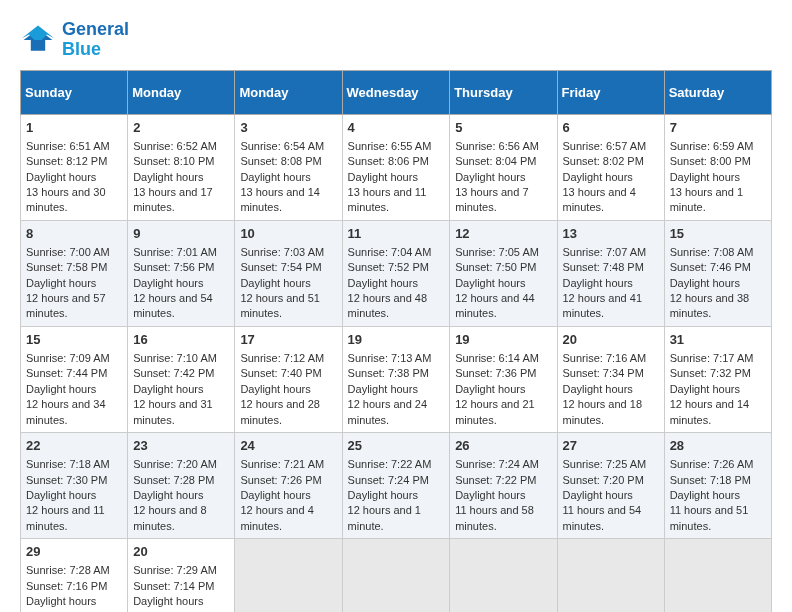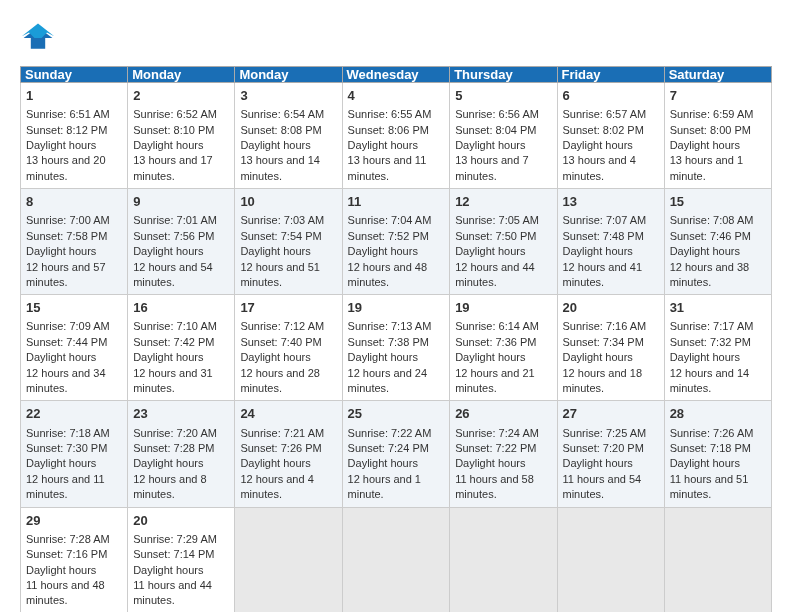--- a/index.html
+++ b/index.html
@@ -47,21 +47,21 @@
       color: #444;
     }
     table {
       width: 100%;
       border-collapse: collapse;
       font-size: 11px;
     }
     thead tr th {
       background-color: #1a6eb5;
       color: #fff;
-      padding: 0 4px;
+      padding: 14px 4px;
       text-align: left;
       font-size: 13px;
       font-weight: bold;
       border: 1px solid #aaa;
     }
     tbody tr td {
       vertical-align: top;
       padding: 4px 5px;
       border: 1px solid #ccc;
       width: 108px;
@@ -86,20 +86,24 @@
   </style>
 </head>
 <body>
 
 <div class="header">
   <div class="logo">
     <svg class="logo-bird" viewBox="0 0 40 40" xmlns="http://www.w3.org/2000/svg">
       <polygon points="20,8 36,20 28,20 28,32 12,32 12,20 4,20" fill="#1a6eb5"></polygon>
       <polygon points="20,4 38,18 30,14 24,20 16,20 10,14 2,18" fill="#1a9cd8"></polygon>
     </svg>
+    <div class="logo-text">
+      <div><span>General</span></div>
+      <div style="color:#1a9cd8;">Blue</div>
+    </div>
   </div>
   <div class="title-block">
     <div class="month-year"></div>
     <div class="location"></div>
   </div>
 </div>
 
 <table>
   <thead>
     <tr>
@@ -112,21 +116,21 @@
         <th>Saturday</th>
       </tr>
   </thead>
   <tbody id="calendar-body">
   <tr>
         <td>
           <div class="day-num">1</div>
 <div>Sunrise: 6:51 AM</div>
 <div>Sunset: 8:12 PM</div>
 <div>Daylight hours</div>
-<div>13 hours and 20 minutes.</div>
+<div>13 hours and 30 minutes.</div>
         </td>
         <td>
           <div class="day-num">2</div>
 <div>Sunrise: 6:52 AM</div>
 <div>Sunset: 8:10 PM</div>
 <div>Daylight hours</div>
 <div>13 hours and 17 minutes.</div>
         </td>
         <td>
           <div class="day-num">3</div>

